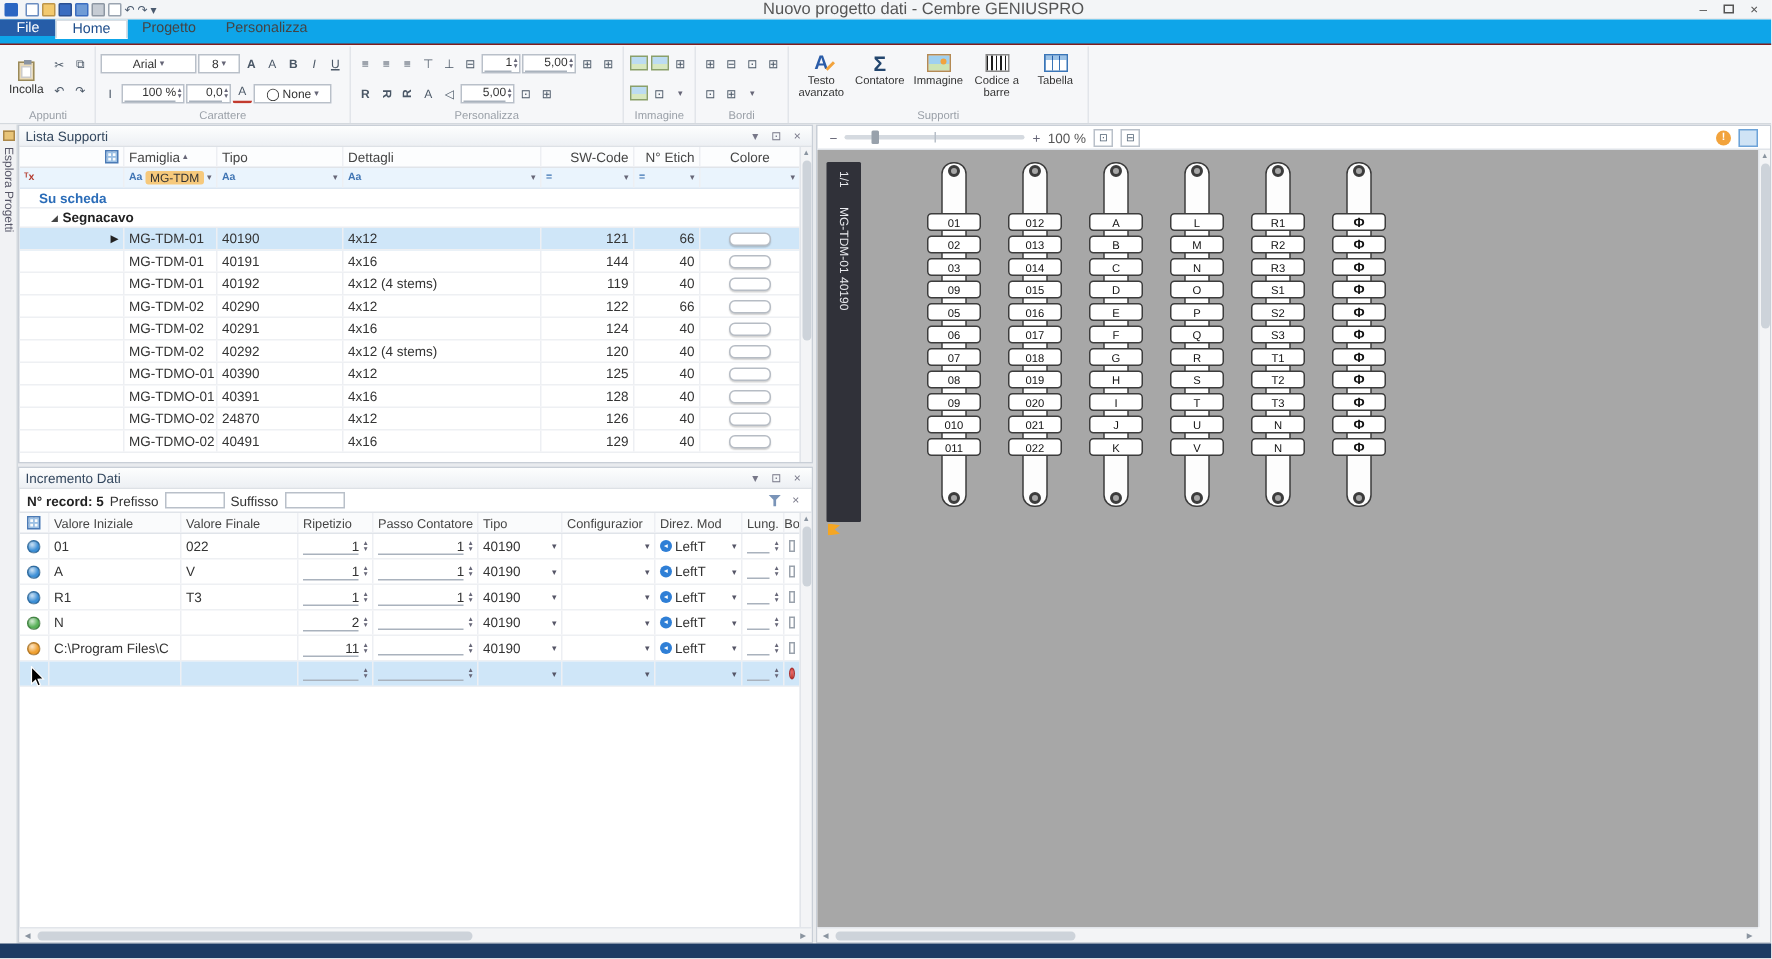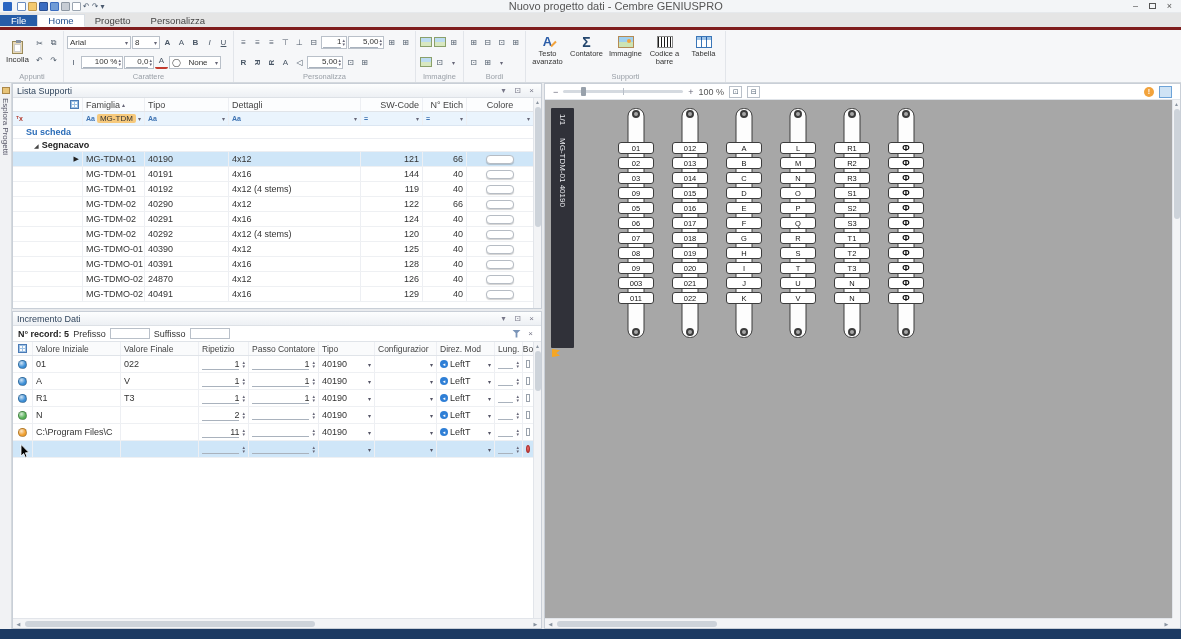--- a/index.html
+++ b/index.html
@@ -18,37 +18,37 @@
 .q-saveall{background:#6f9bd6;border:1px solid #3a6cc0}
 .q-print{background:#c6ccd4;border:1px solid #8d97a3}
 .q-prev{background:#fff;border:1px solid #9aa4b0}
 .q-txt{width:auto;font-size:8px;color:#4a5a6e;line-height:9px;border:none;background:none}
 .tb-title{flex:1;text-align:center;font-size:11px;color:#555;white-space:nowrap;overflow:hidden}
 .winbtns{display:flex;flex:0 0 auto}
 .winbtn{width:17px;height:11px;display:flex;align-items:center;justify-content:center;font-size:9px;color:#555}
 .maxbox{width:7px;height:6px;border:1px solid #555}
 
 
-.tabrow{height:17px;background:#e5e5e5;border-bottom:3px solid #7f1d1d;display:flex;align-items:center;flex:0 0 auto}
+.tabrow{height:17px;background:#0ea5e9;border-bottom:1px solid #7f1d1d;display:flex;align-items:flex-start;flex:0 0 auto}
 .file-tab{background:#265da8;color:#fff;padding:0 11px;font-size:9.5px;display:flex;align-items:center}
 .rtab{padding:0 10px;font-size:9.5px;color:#444;display:flex;align-items:center}
 .rtab.active{background:#fff;border:1px solid #d9dee4;border-bottom:1px solid #fff;color:#1f4e8c}
 
 
 .ribbon{height:53px;background:#f6f7f9;border-bottom:1px solid #d4d9de;display:flex;padding:1px 1px 0;flex:0 0 auto}
 .rgroup{display:flex;flex-direction:column;border-right:1px solid #e2e5ea;padding:1px 3px 0}
 .gbody{flex:1;display:flex;gap:2px}
 .gbody.col{flex-direction:column;justify-content:space-evenly}
 .glabel{font-size:7.5px;color:#9aa0a8;text-align:center;height:10px;line-height:10px;white-space:nowrap}
 .rrow{display:flex;align-items:center;gap:1px;height:16px}
 .mbtn{min-width:13px;height:13px;display:inline-flex;align-items:center;justify-content:center;font-size:8px;color:#4a5766;border-radius:2px}
 .mbtn.bold{font-weight:bold}.mbtn.ital{font-style:italic}.mbtn.und{text-decoration:underline}
 .mbtn.rot90{transform:rotate(90deg)}.mbtn.rot270{transform:rotate(-90deg)}
 .fontA{border-bottom:2px solid #c23a2e;line-height:8px}
-.combo{display:inline-flex;align-items:center;justify-content:space-between;border:1px solid #b9c0c9;background:#fff;height:13px;font-size:8px;padding:0 2px;color:#333;gap:2px;white-space:nowrap}
+.combo{display:inline-flex;align-items:center;justify-content:center;border:1px solid #b9c0c9;background:#fff;height:13px;font-size:8px;padding:0 2px;color:#333;gap:2px;white-space:nowrap}
 .spinbox{display:inline-flex;align-items:center;border:1px solid #b9c0c9;background:#fff;height:13px;font-size:8px;padding:0 1px;white-space:nowrap}
 .spinbtns{display:inline-flex;flex-direction:column;justify-content:center;margin-left:1px}
 .spinbtns i{font-style:normal;font-size:5px;color:#667;line-height:4px}
 .cc{font-size:6px;color:#667}
 .bigbtn{width:27px;display:flex;flex-direction:column;align-items:center;justify-content:center;gap:1px;font-size:8px;color:#333}
 .clip{width:11px;height:13px;background:#e8d9b8;border:1px solid #9a8a5a;position:relative}
 .clip::before{content:"";position:absolute;top:-2px;left:3px;width:5px;height:3px;background:#8a94a2}
 .clip::after{content:"";position:absolute;left:1px;top:2px;right:1px;bottom:1px;background:#fff;border:1px solid #ccc}
 .minicol{display:flex;flex-direction:column;justify-content:space-evenly}
 .minirow{display:flex;gap:1px}
@@ -920,21 +920,21 @@
                 <div class="tags">
                   <div class="tag">01</div>
                   <div class="tag">02</div>
                   <div class="tag">03</div>
                   <div class="tag">09</div>
                   <div class="tag">05</div>
                   <div class="tag">06</div>
                   <div class="tag">07</div>
                   <div class="tag">08</div>
                   <div class="tag">09</div>
-                  <div class="tag">003</div>
+                  <div class="tag">010</div>
                   <div class="tag">011</div>
                 </div>
                 <span class="hole bot"></span>
               </div>
               <div class="strip">
                 <span class="hole"></span>
                 <div class="tags">
                   <div class="tag">012</div>
                   <div class="tag">013</div>
                   <div class="tag">014</div>

